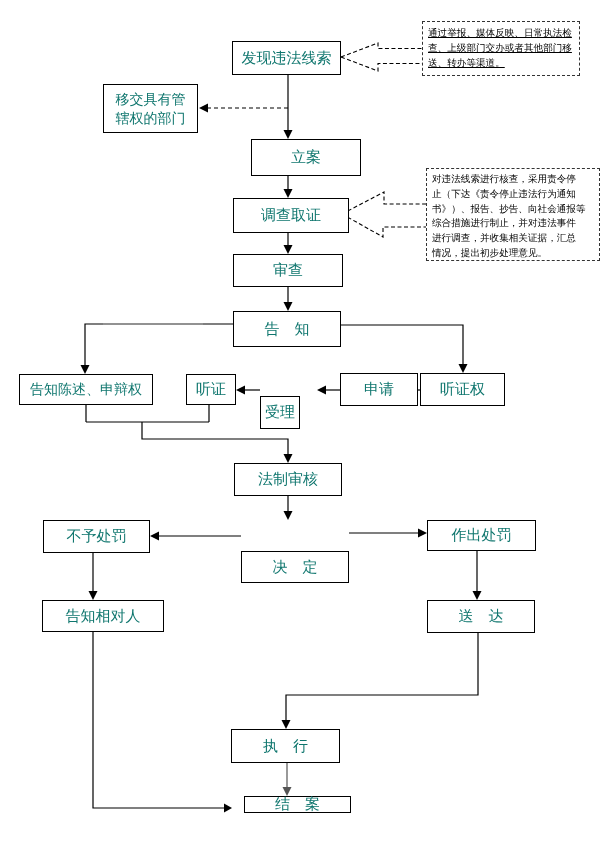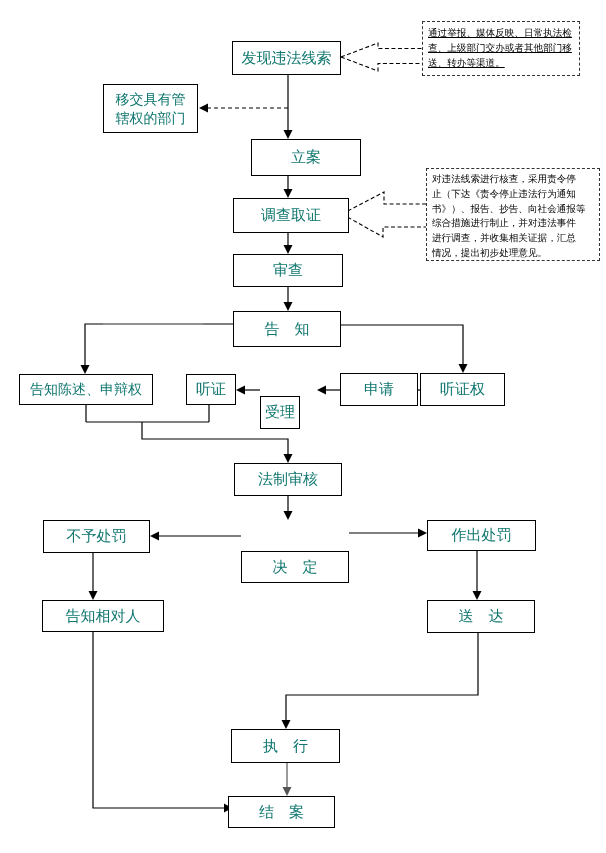--- a/index.html
+++ b/index.html
@@ -192,21 +192,21 @@
   <div class="box" style="left:43px; top:520px; width:107px; height:33px;">不予处罚</div>
 
   <div class="box" style="left:427px; top:520px; width:109px; height:31px;">作出处罚</div>
 
   <div class="box" style="left:42px; top:600px; width:122px; height:32px;">告知相对人</div>
 
   <div class="box" style="left:427px; top:600px; width:108px; height:33px;">送　达</div>
 
   <div class="box" style="left:231px; top:729px; width:109px; height:34px;">执　行</div>
 
-  <div class="box" style="left:228px; top:796px; width:107px; height:32px;">结　案</div>
+  <div class="box" style="left:244px; top:796px; width:107px; height:17px;">结　案</div>
 
   <div class="note" style="left:422px; top:21px; width:158px; height:55px;text-decoration:underline;">通过举报、媒体反映、日常执法检
 查、上级部门交办或者其他部门移
 送、转办等渠道。</div>
 
   <div class="note tight" style="left:426px; top:168px; width:174px; height:93px;">对违法线索进行核查，采用责令停
 止（下达《责令停止违法行为通知
 书》）、报告、抄告、向社会通报等
 综合措施进行制止，并对违法事件
 进行调查，并收集相关证据，汇总

